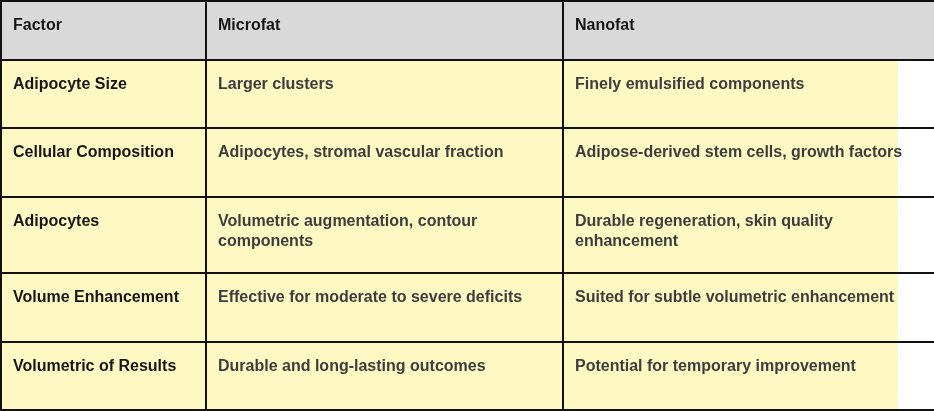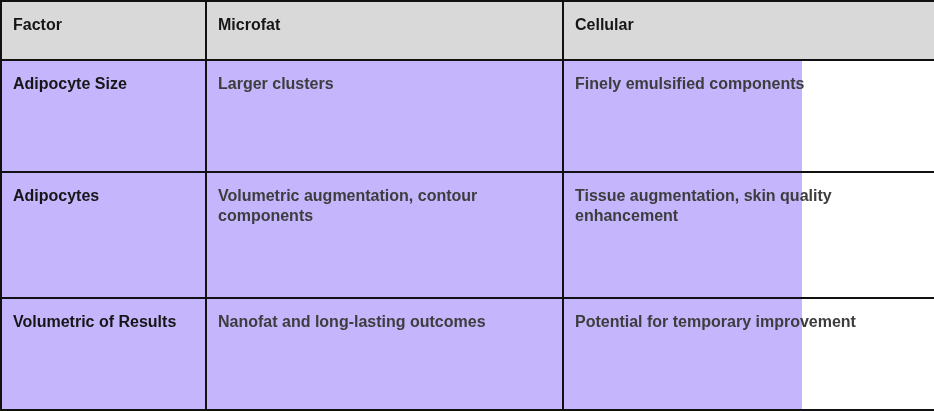--- a/index.html
+++ b/index.html
@@ -2,23 +2,23 @@
 <html><head>
 <meta charset="utf-8">
 <style>
   html, body {
     margin: 0;
     padding: 0;
     background: #ffffff;
     font-family: "Liberation Sans", "DejaVu Sans", sans-serif;
   }
   .page {
-    width: 802px;
+    width: 898px;
     height: 411px;
-    background: #c4b5fd;
+    background: #fef9c3;
     box-sizing: border-box;
   }
   table.compare {
     width: 934px;
     height: 411px;
     border-collapse: collapse;
     table-layout: fixed;
   }
   table.compare th,
   table.compare td {
@@ -61,34 +61,44 @@
   <table class="compare">
     <colgroup>
       <col class="col-factor">
       <col class="col-microfat">
       <col class="col-nanofat">
     </colgroup>
     <thead>
       <tr>
         <th>Factor</th>
         <th>Microfat</th>
-        <th>Cellular</th>
+        <th>Nanofat</th>
       </tr>
     </thead>
     <tbody>
       <tr>
         <td class="factor-cell">Adipocyte Size</td>
         <td class="value-cell">Larger clusters</td>
         <td class="value-cell">Finely emulsified components</td>
       </tr>
       <tr>
+        <td class="factor-cell">Cellular Composition</td>
+        <td class="value-cell">Adipocytes, stromal vascular fraction</td>
+        <td class="value-cell">Adipose-derived stem cells, growth factors</td>
+      </tr>
+      <tr>
         <td class="factor-cell">Adipocytes</td>
         <td class="value-cell">Volumetric augmentation, contour components</td>
-        <td class="value-cell">Tissue augmentation, skin quality enhancement</td>
+        <td class="value-cell">Durable regeneration, skin quality enhancement</td>
+      </tr>
+      <tr>
+        <td class="factor-cell">Volume Enhancement</td>
+        <td class="value-cell">Effective for moderate to severe deficits</td>
+        <td class="value-cell">Suited for subtle volumetric enhancement</td>
       </tr>
       <tr>
         <td class="factor-cell">Volumetric of Results</td>
-        <td class="value-cell">Nanofat and long-lasting outcomes</td>
+        <td class="value-cell">Durable and long-lasting outcomes</td>
         <td class="value-cell">Potential for temporary improvement</td>
       </tr>
     </tbody>
   </table>
 </div>
 
 </body></html>

